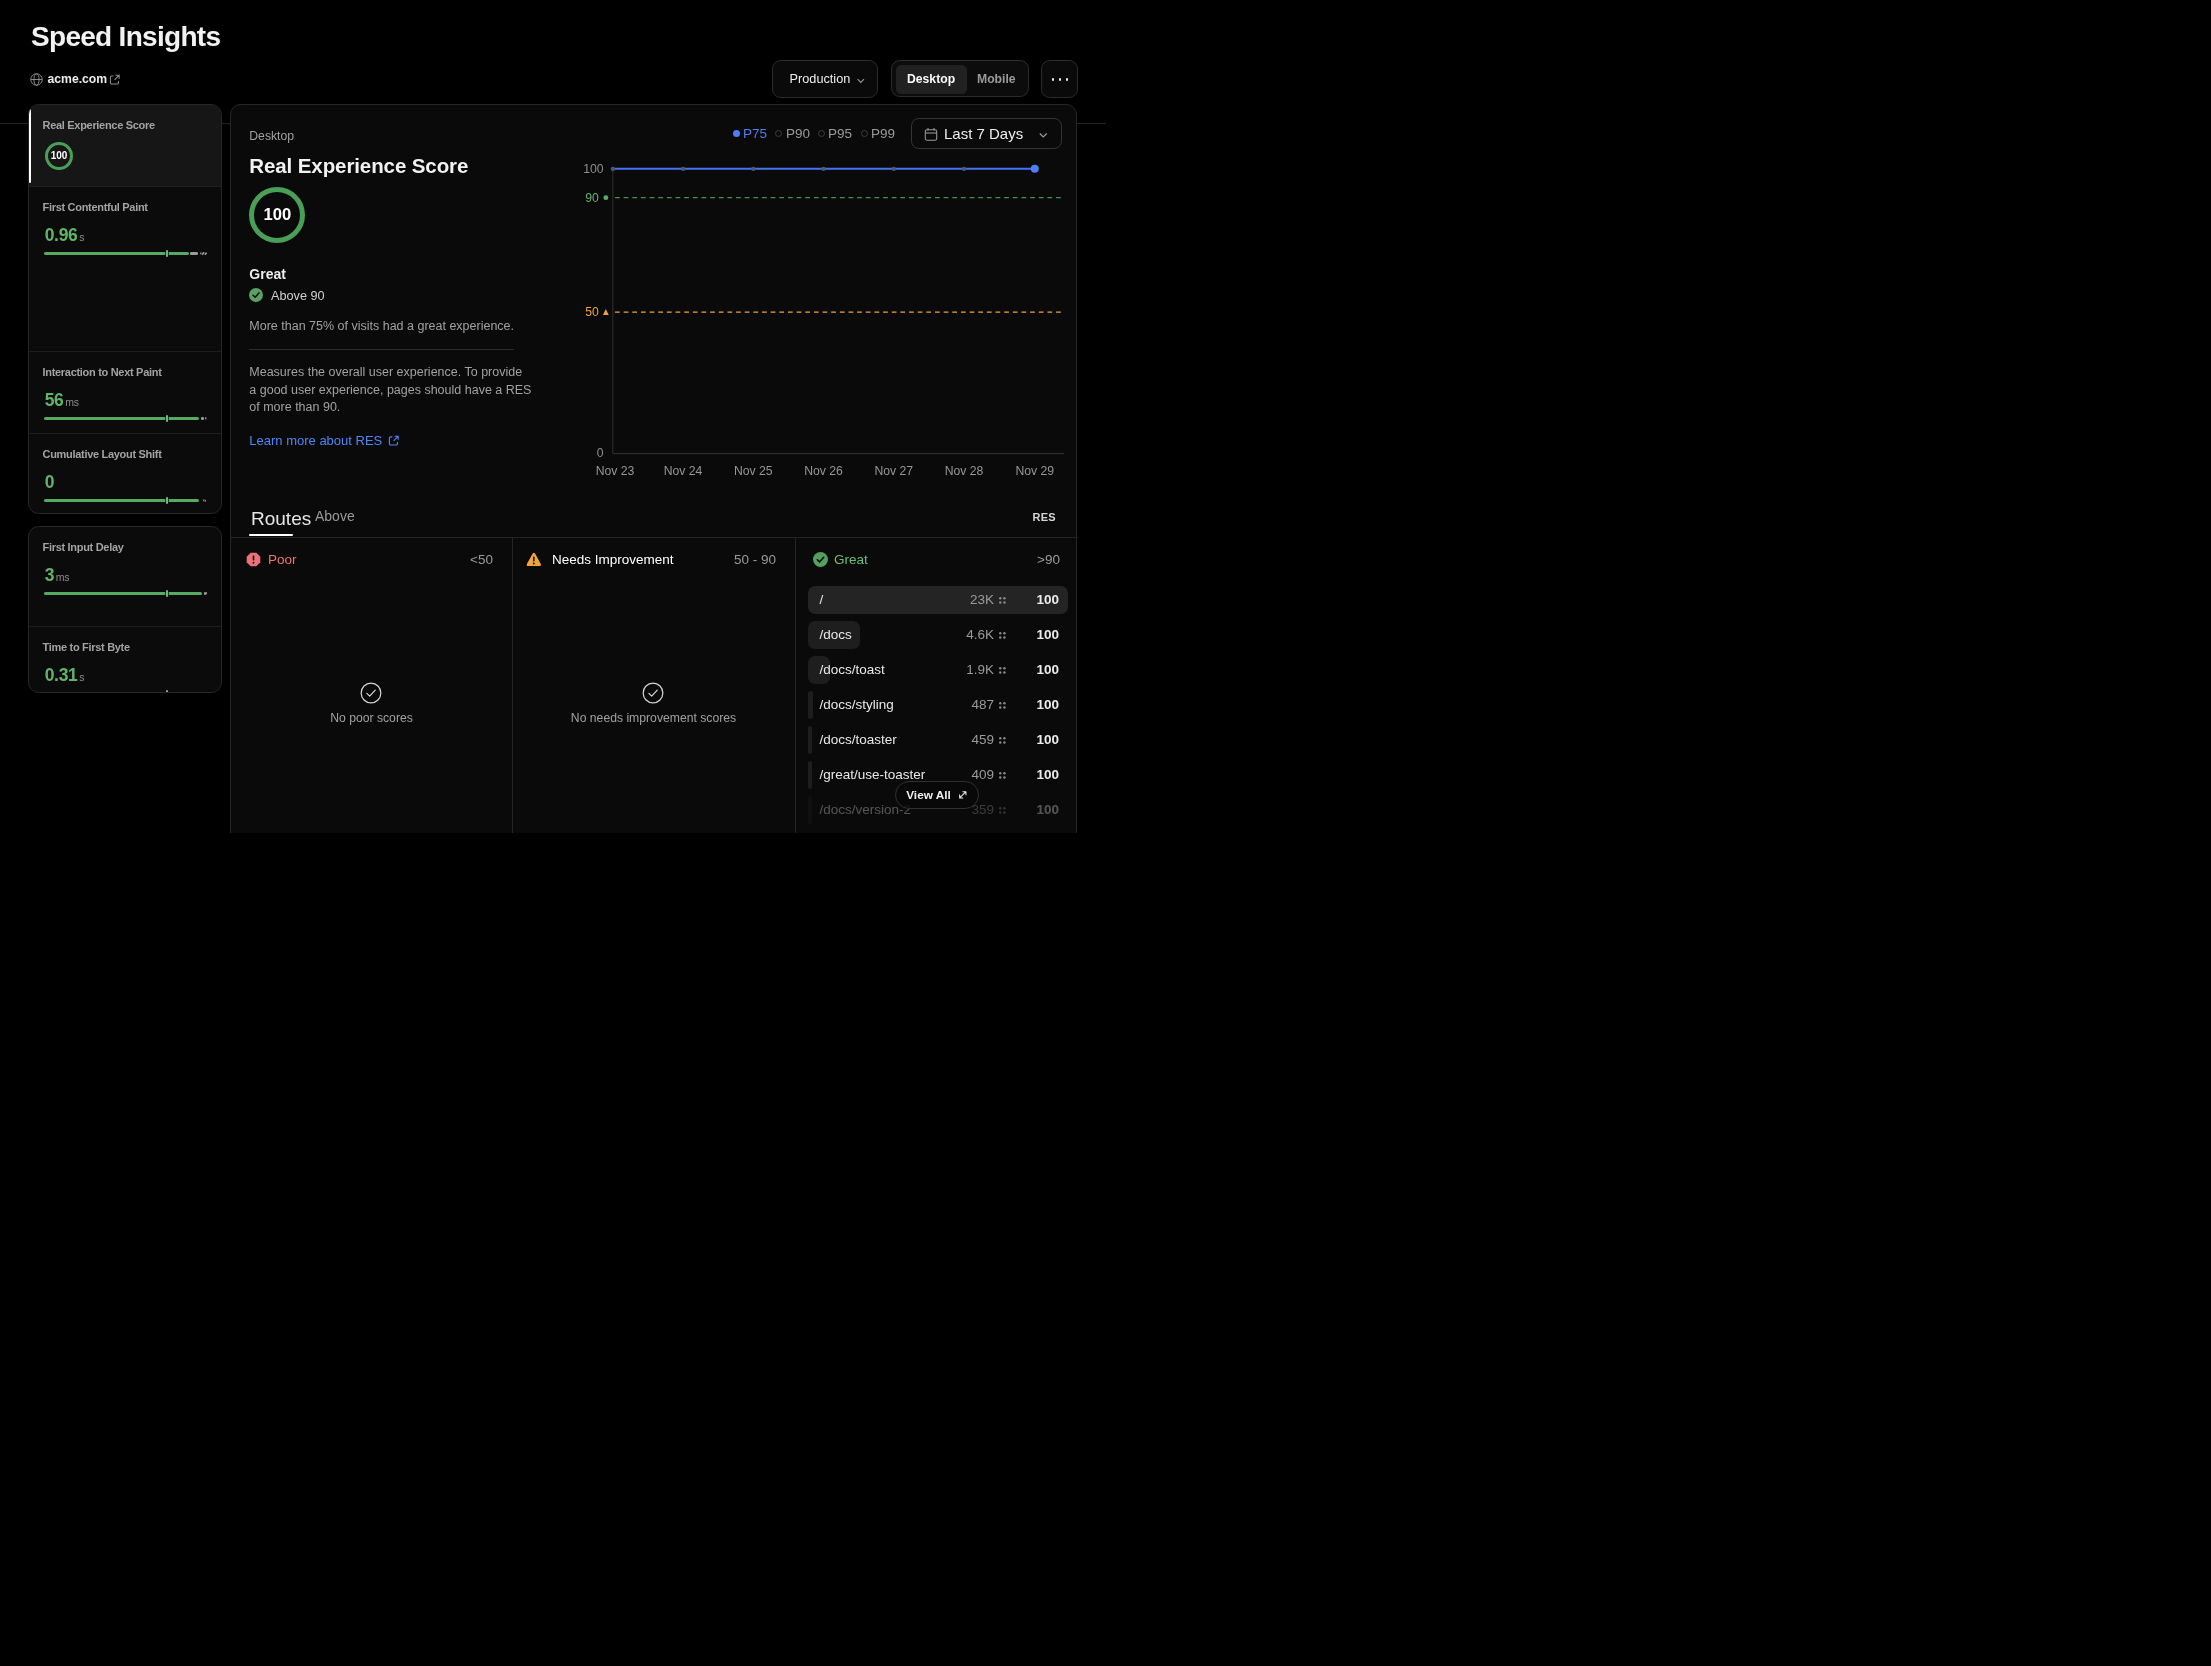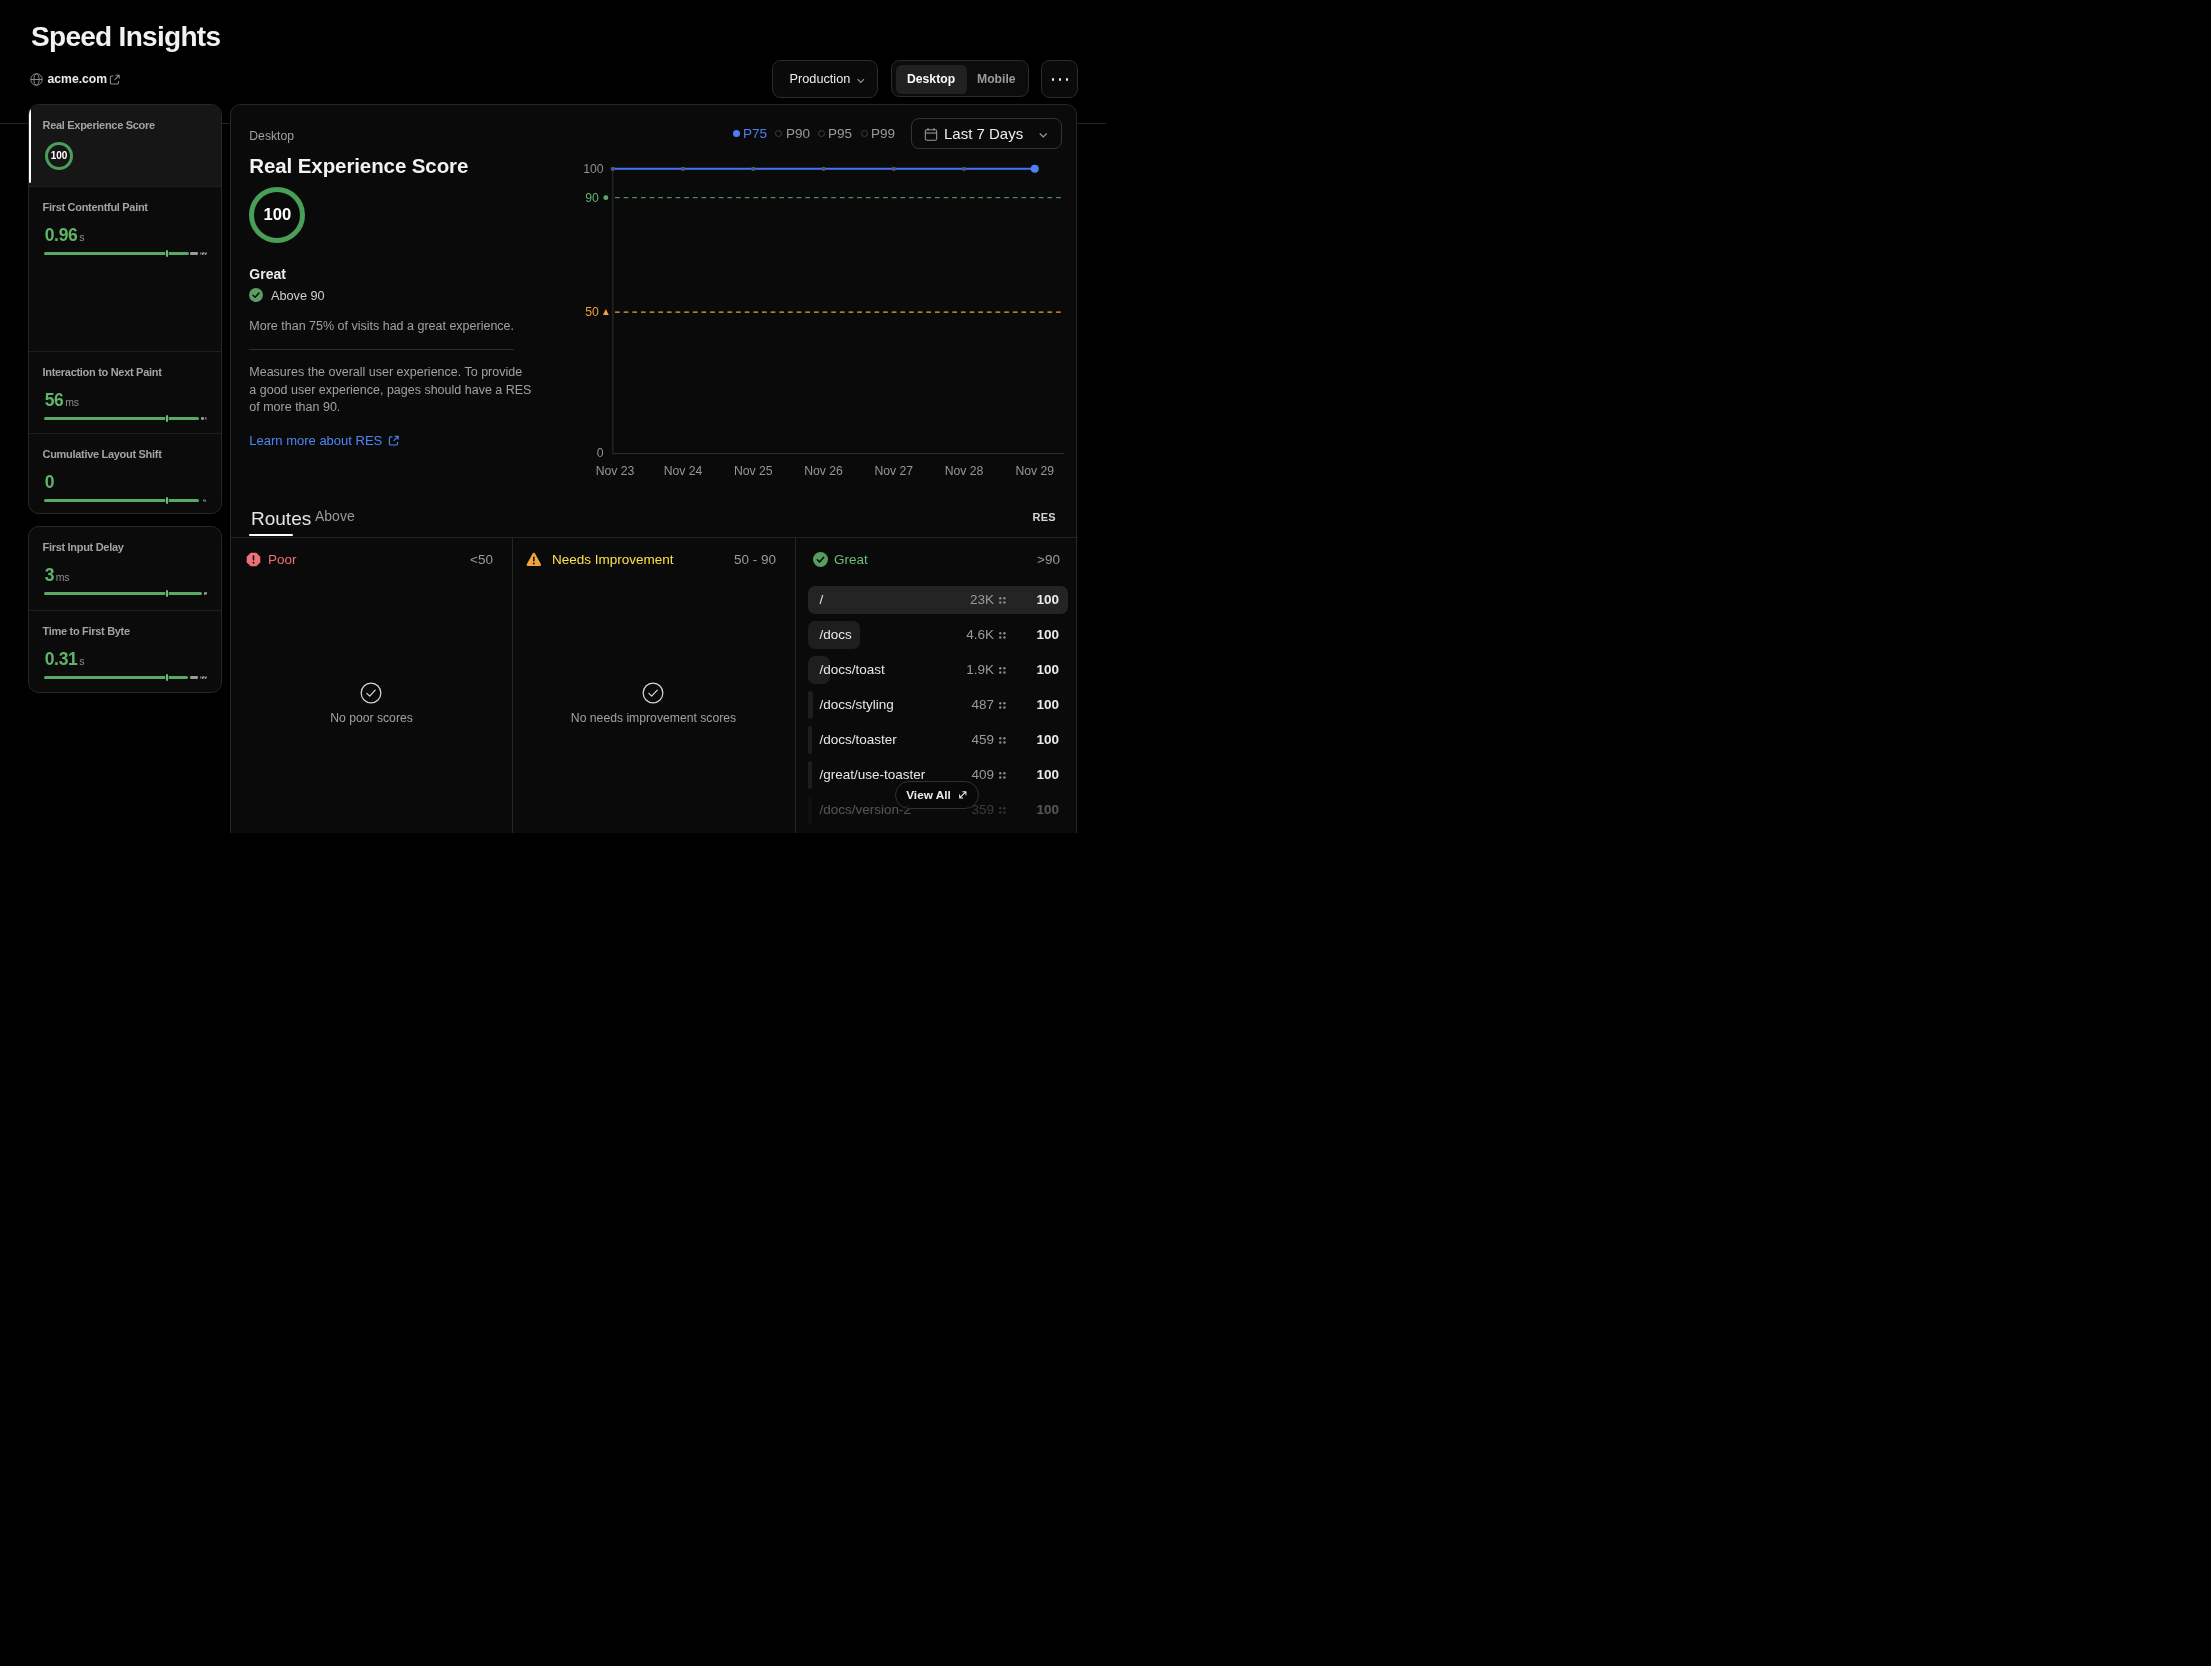--- a/index.html
+++ b/index.html
@@ -163,21 +163,21 @@
     <div class="sect first" style="top:0;height:83px">
       <div class="slabel">First Input Delay</div>
       <div class="sval">3<i>ms</i></div>
       <div class="track">
           <div class="g" style="width:158px"></div>
           <div class="l" style="left:160px;width:1.2px"></div>
           <div class="h" style="left:162px;width:0.7px"></div>
           <div class="t"></div>
         </div>
     </div>
-    <div class="sect" style="top:83px;height:88px">
+    <div class="sect" style="top:99px;height:88px">
       <div class="slabel">Time to First Byte</div>
       <div class="sval">0.31<i>s</i></div>
       <div class="track">
           <div class="g" style="width:144px"></div>
           <div class="l" style="left:146px;width:7.7px"></div>
           <div class="h" style="left:156px;width:6.6px"></div>
           <div class="t"></div>
         </div>
     </div>
   </div>
@@ -270,21 +270,21 @@
       <circle cx="8.5" cy="12.1" r="1.1" fill="#101010"></circle>
     </svg>
     <div class="p chdr" style="left:37px;top:447px;color:#ee7177">Poor</div>
     <div class="p cnum" style="left:175px;top:447px">&lt;50</div>
 
     <svg class="p" style="left:295px;top:447px" width="15.7" height="15" viewBox="0 0 18 17">
       <path d="M7.6 1.7 C8.2 0.6 9.8 0.6 10.4 1.7 L17 13.6 C17.6 14.7 16.8 16 15.6 16 L2.4 16 C1.2 16 0.4 14.7 1 13.6 Z" fill="#f1a33c"></path>
       <rect x="8.1" y="5.2" width="1.8" height="5.6" rx="0.9" fill="#101010"></rect>
       <circle cx="9" cy="13" r="1.1" fill="#101010"></circle>
     </svg>
-    <div class="p chdr" style="left:321px;top:447px;color:#fde047">Needs Improvement</div>
+    <div class="p chdr" style="left:321px;top:447px;color:#ffffff">Needs Improvement</div>
     <div class="p cnum" style="left:458px;top:447px">50 - 90</div>
 
     <svg class="p" style="left:582px;top:447px" width="15" height="15" viewBox="0 0 16 16">
       <circle cx="8" cy="8" r="8" fill="#549e60"></circle>
       <path d="M4.6 8.3 L7 10.6 L11.4 5.6" fill="none" stroke="#0a0a0a" stroke-width="1.7" stroke-linecap="round" stroke-linejoin="round"></path>
     </svg>
     <div class="p chdr" style="left:603px;top:447px;color:#6abf77">Great</div>
     <div class="p cnum" style="left:742px;top:447px">&gt;90</div>
 
     <svg class="p" style="left:129px;top:577px" width="22" height="22" viewBox="0 0 25 25" fill="none" stroke="#d6d6d6" stroke-width="1.4">

